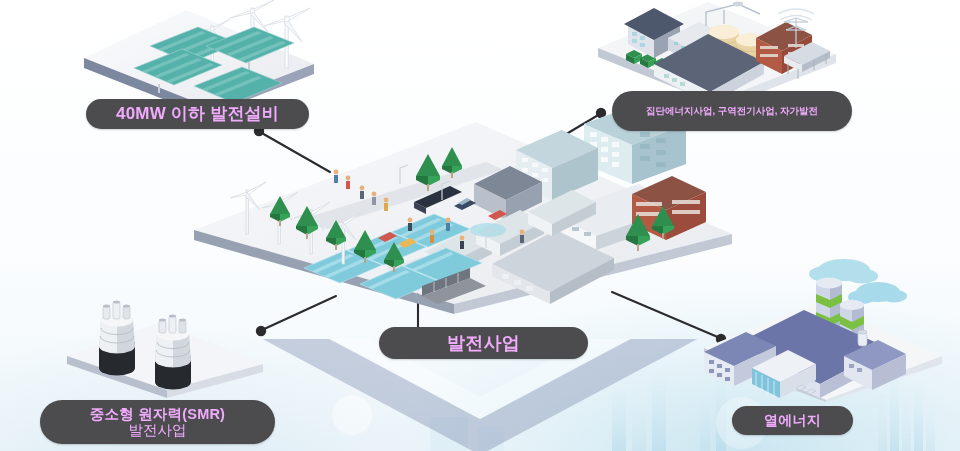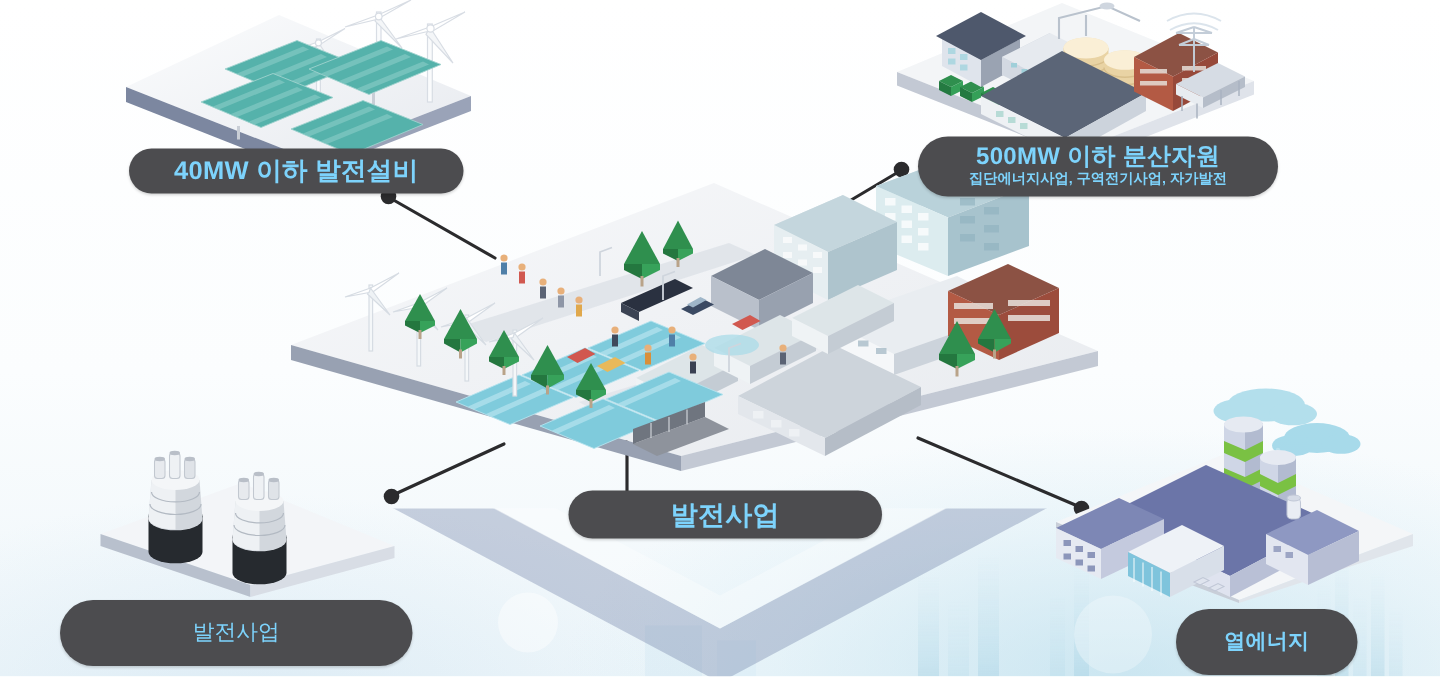--- a/index.html
+++ b/index.html
@@ -24,21 +24,21 @@
   .plat{position:absolute;}
   .plat svg{display:block;overflow:visible;}
 
   
   .conn{position:absolute;left:0;top:0;width:960px;height:451px;pointer-events:none;}
 
   
   .pill{
     position:absolute;
     background:#4c4c4f;
-    color:#7dd3fc;
+    color:#f0abfc;
     border-radius:999px;
     display:flex;flex-direction:column;align-items:center;justify-content:center;
     text-align:center;
     box-shadow:0 1px 2px rgba(0,0,0,.18);
     white-space:nowrap;
   }
   .pill .t1{font-weight:bold;letter-spacing:.2px;line-height:1.12;}
   .pill .t2{font-weight:normal;line-height:1.15;}
 
   #pill-solar{left:86px;top:99px;width:223px;height:30px;}
@@ -48,21 +48,21 @@
   #pill-dist .t1{font-size:16px;}
   #pill-dist .t2{font-size:9.5px;margin-top:1px;font-weight:bold;}
 
   #pill-center{left:379px;top:327px;width:209px;height:32px;}
   #pill-center .t1{font-size:18px;}
 
   #pill-smr{left:40px;top:400px;width:235px;height:44px;}
   #pill-smr .t1{font-size:14.5px;}
   #pill-smr .t2{font-size:14.5px;}
 
-  #pill-heat{left:784px;top:406px;width:121px;height:44px;}
+  #pill-heat{left:732px;top:406px;width:121px;height:29px;}
   #pill-heat .t1{font-size:14px;}
 
   
   #scene-solar{left:78px;top:2px;}
   #scene-industry{left:588px;top:0px;}
   #scene-city{left:186px;top:118px;}
   #scene-smr{left:55px;top:286px;}
   #scene-heat{left:692px;top:252px;}
 </style>
 </head>
@@ -781,29 +781,29 @@
         <ellipse cx="170.5" cy="80" rx="4.5" ry="2" fill="#d5dbe6"></ellipse>
       </g>
     </svg>
   </div>
 
   <div class="pill" id="pill-solar">
     <div class="t1">40MW 이하 발전설비</div>
   </div>
 
   <div class="pill" id="pill-dist">
-    <div class="t1">500MW 이하 분산자원</div>
     <div class="t2">집단에너지사업, 구역전기사업, 자가발전</div>
   </div>
 
   <div class="pill" id="pill-center">
     <div class="t1">발전사업</div>
   </div>
 
   <div class="pill" id="pill-smr">
+    <div class="t1">중소형 원자력(SMR)</div>
     <div class="t2">발전사업</div>
   </div>
 
   <div class="pill" id="pill-heat">
     <div class="t1">열에너지</div>
   </div>
 
 </div>
 
 </body></html>

